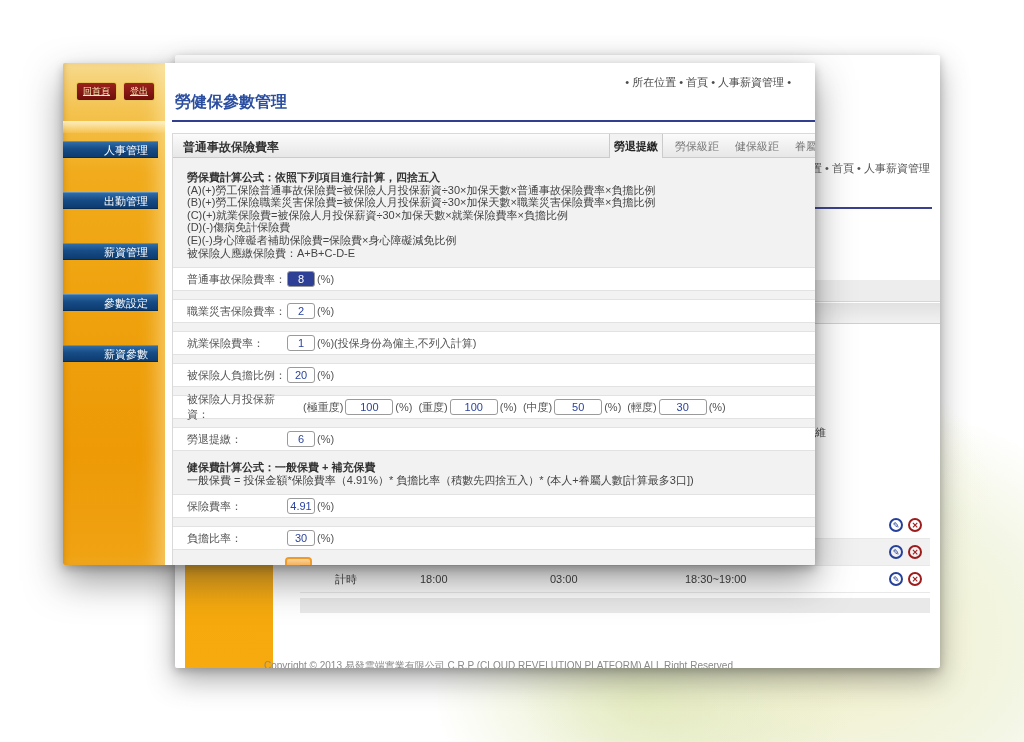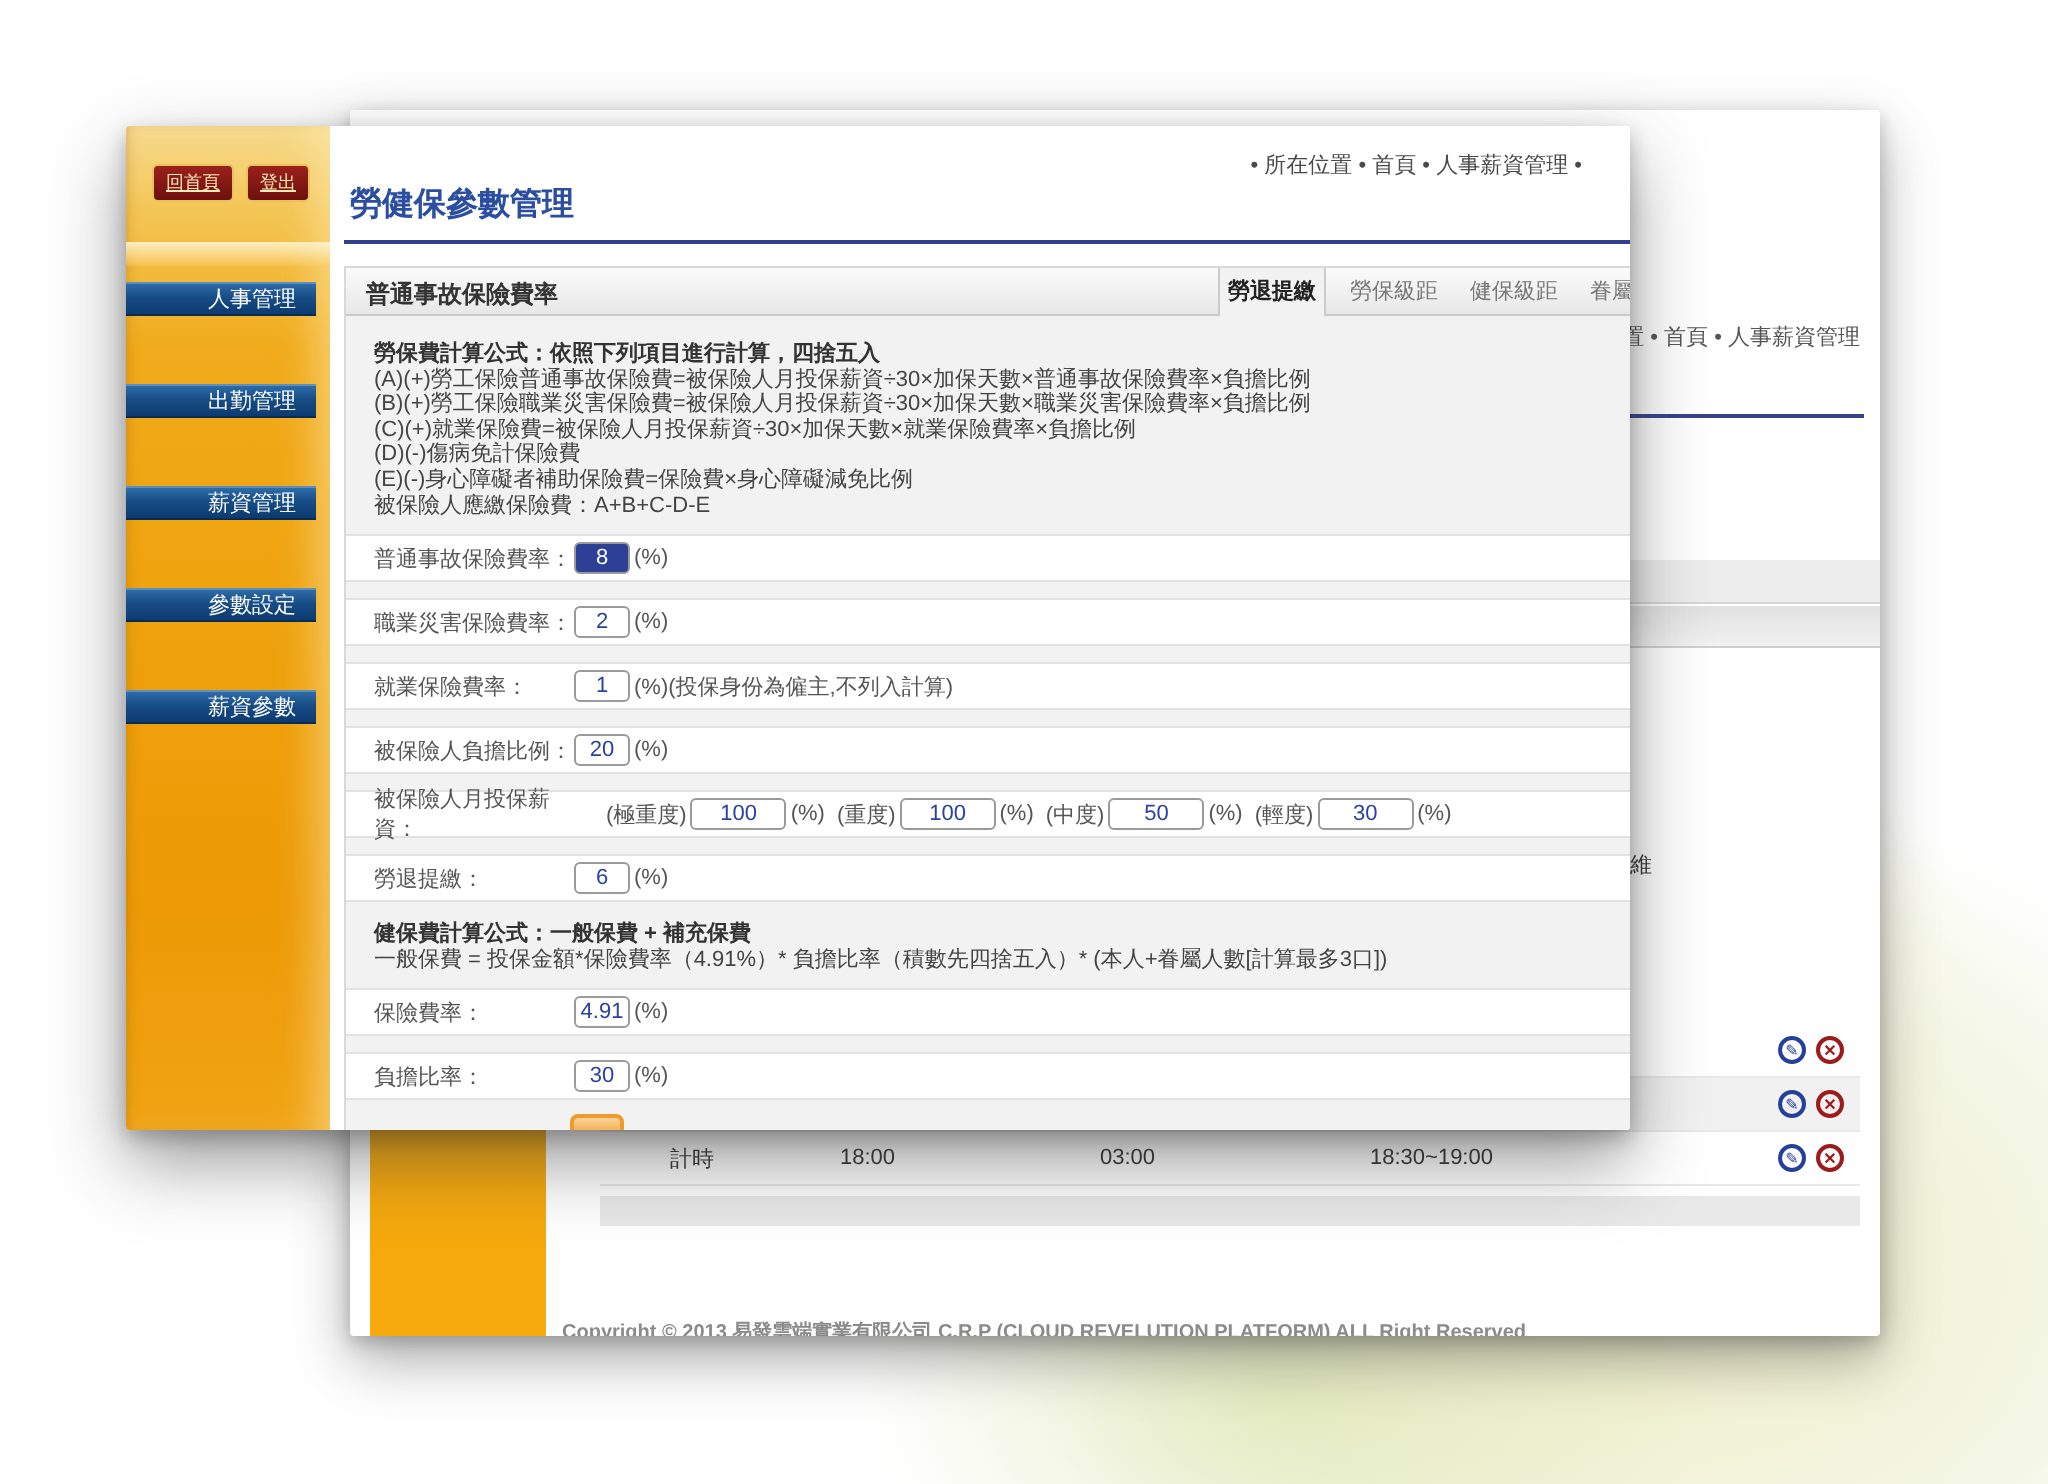--- a/index.html
+++ b/index.html
@@ -32,21 +32,21 @@
     border-bottom:1px solid #e8e8e8; font-size:11px; color:#333; }
   .bw-row.alt { background:#f1f1f1; }
   .bw-c1 { width:120px; padding-left:35px; }
   .bw-c2 { width:130px; } .bw-c3 { width:135px; } .bw-c4 { flex:1; }
   .bw-icons { margin-left:auto; display:flex; gap:5px; padding-right:8px; }
   .icn { width:14px; height:14px; border-radius:50%; font-size:8px; line-height:11px;
     text-align:center; display:inline-block; }
   .icn-edit { border:2px solid #24409A; color:#24409A; }
   .icn-del  { border:2px solid #9E1B1B; color:#9E1B1B; font-weight:bold; }
   .bw-graystrip { position:absolute; left:125px; right:10px; top:543px; height:15px; background:#e9e9e9; }
-  .bw-copyright { position:absolute; left:106px; top:604px; font-size:10px; color:#8a8a8a; white-space:nowrap;font-weight:bold; }
+  .bw-copyright { position:absolute; left:89px; top:604px; font-size:10px; color:#8a8a8a; white-space:nowrap; }
 
   
   .front-window { position:absolute; left:63px; top:63px; width:752px; height:502px;
     background:#fff; border-radius:2px; overflow:hidden;
     box-shadow:0 16px 36px rgba(55,55,55,.5), 0 4px 10px rgba(0,0,0,.25); }
   .fw-sidebar { position:absolute; left:0; top:0; width:102px; height:100%;
     background:linear-gradient(180deg,#F7DA8D 0%,#F4C452 9%,#F1AB1C 22%,#EFA30F 45%,#ED9A06 78%,#F0A314 100%);
     box-shadow:inset -16px 0 20px -10px rgba(255,240,190,.55), inset 3px 0 7px -3px rgba(140,75,0,.35);padding-left:28px; }
   .fw-sb-band { position:absolute; top:58px; left:0; right:0; height:12px;
     background:linear-gradient(180deg,rgba(255,246,214,.85),rgba(255,214,120,.25)); }

